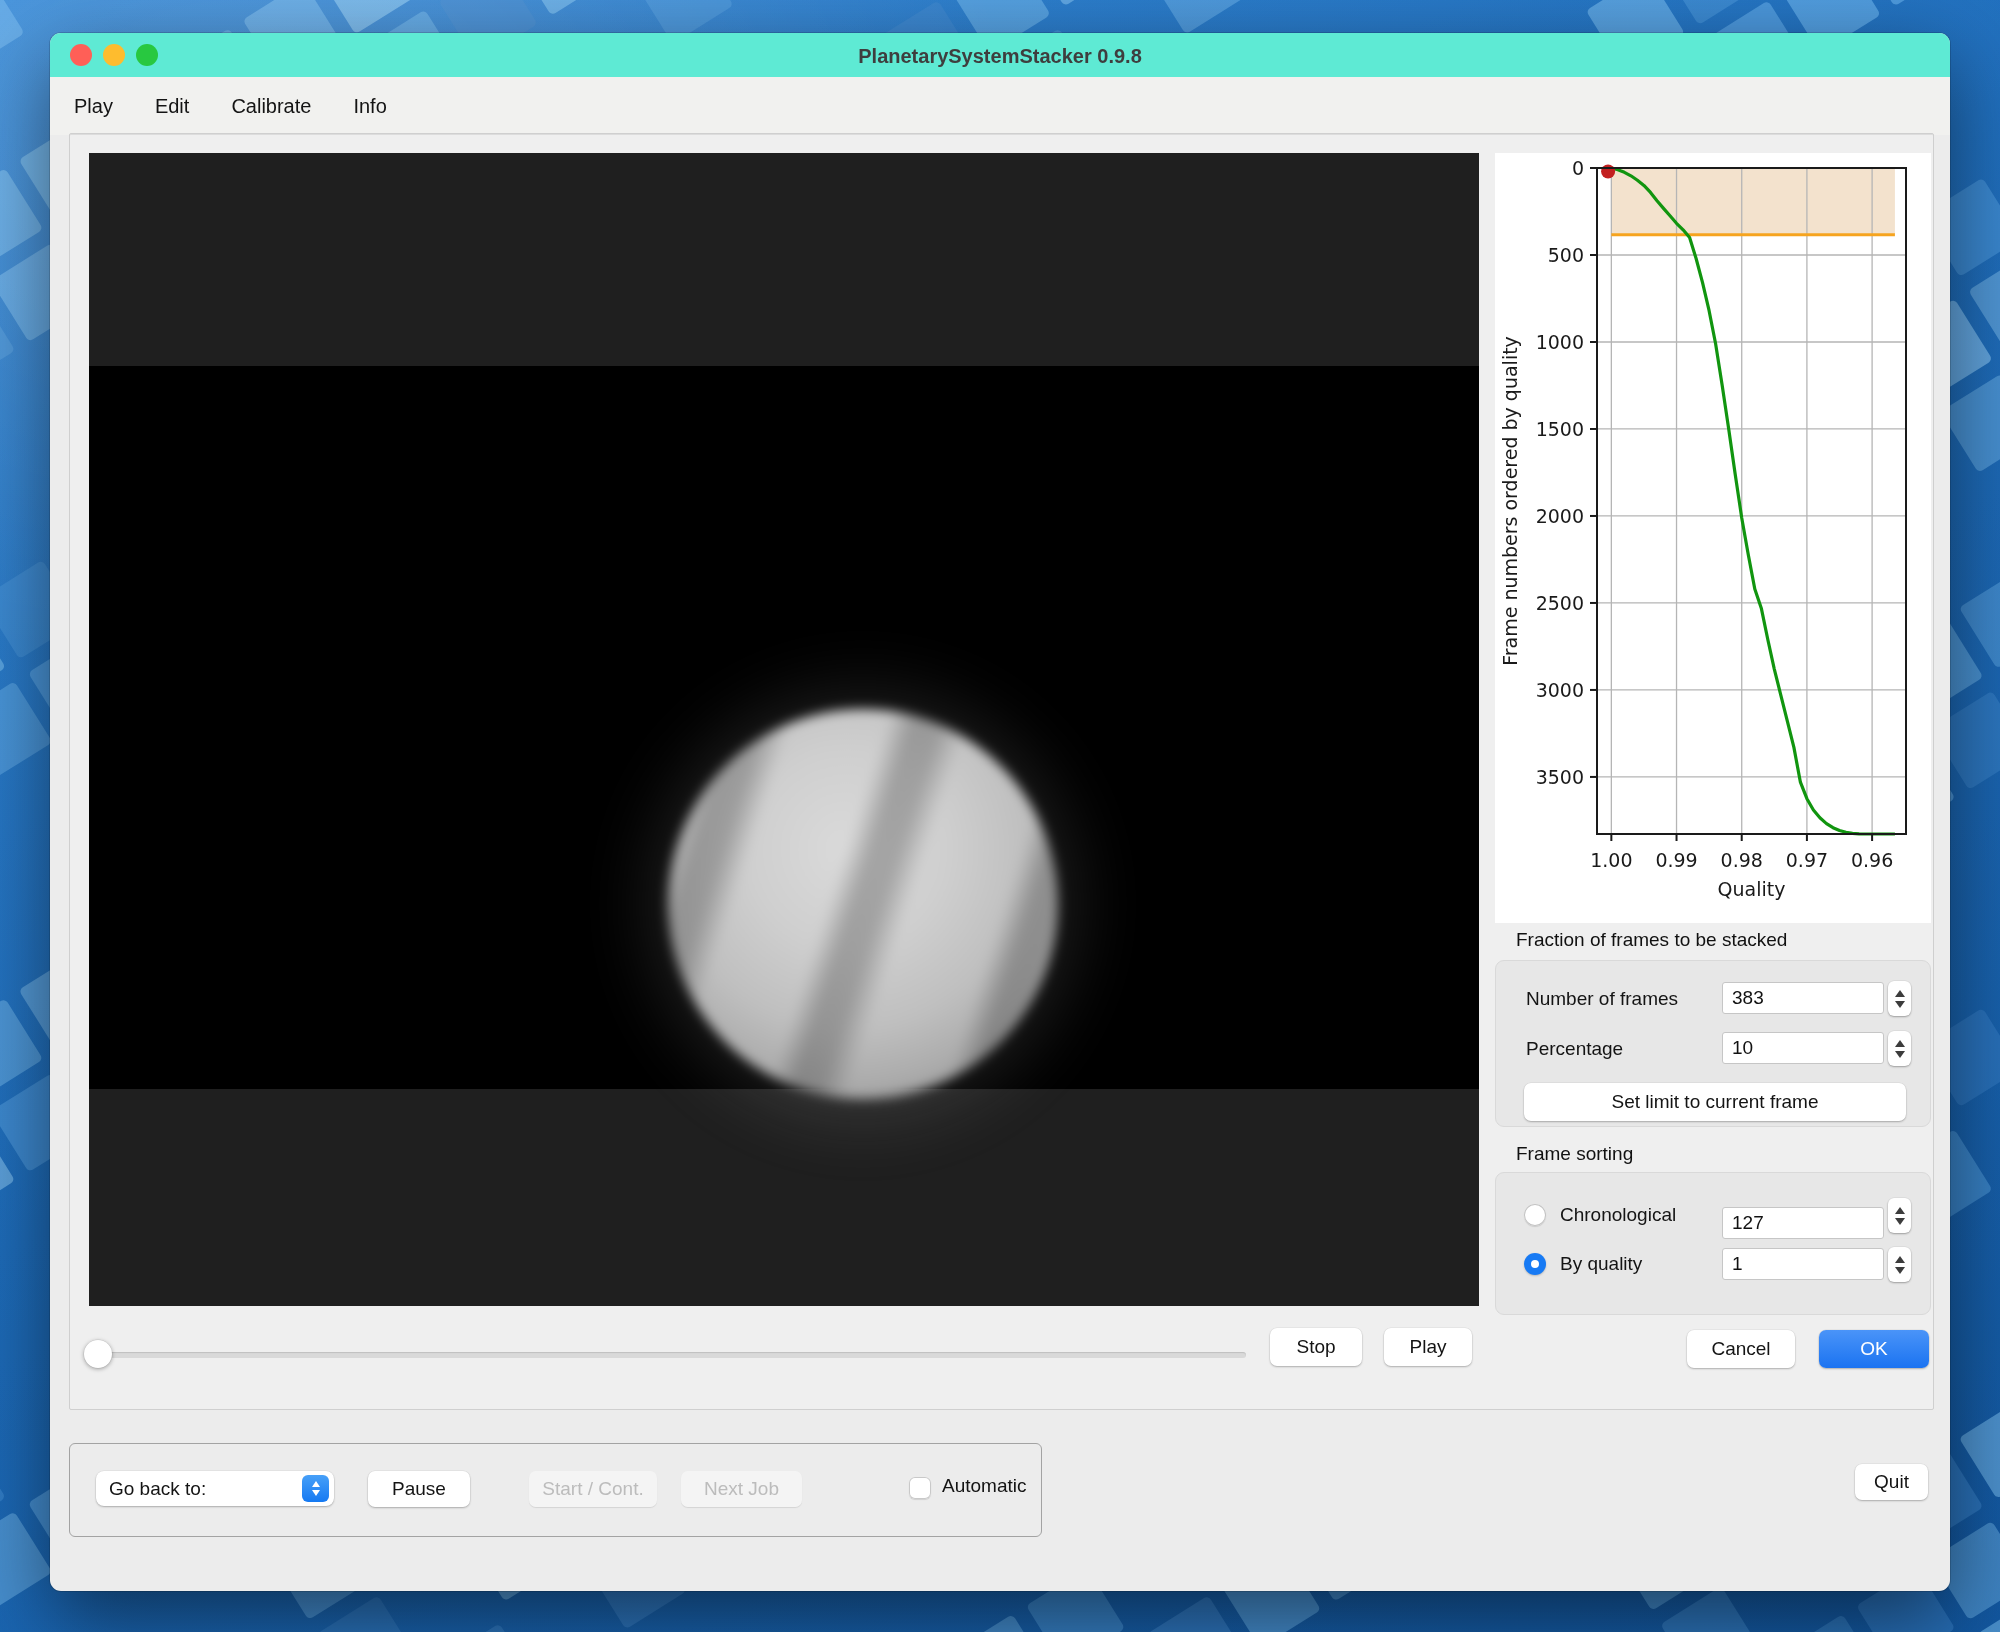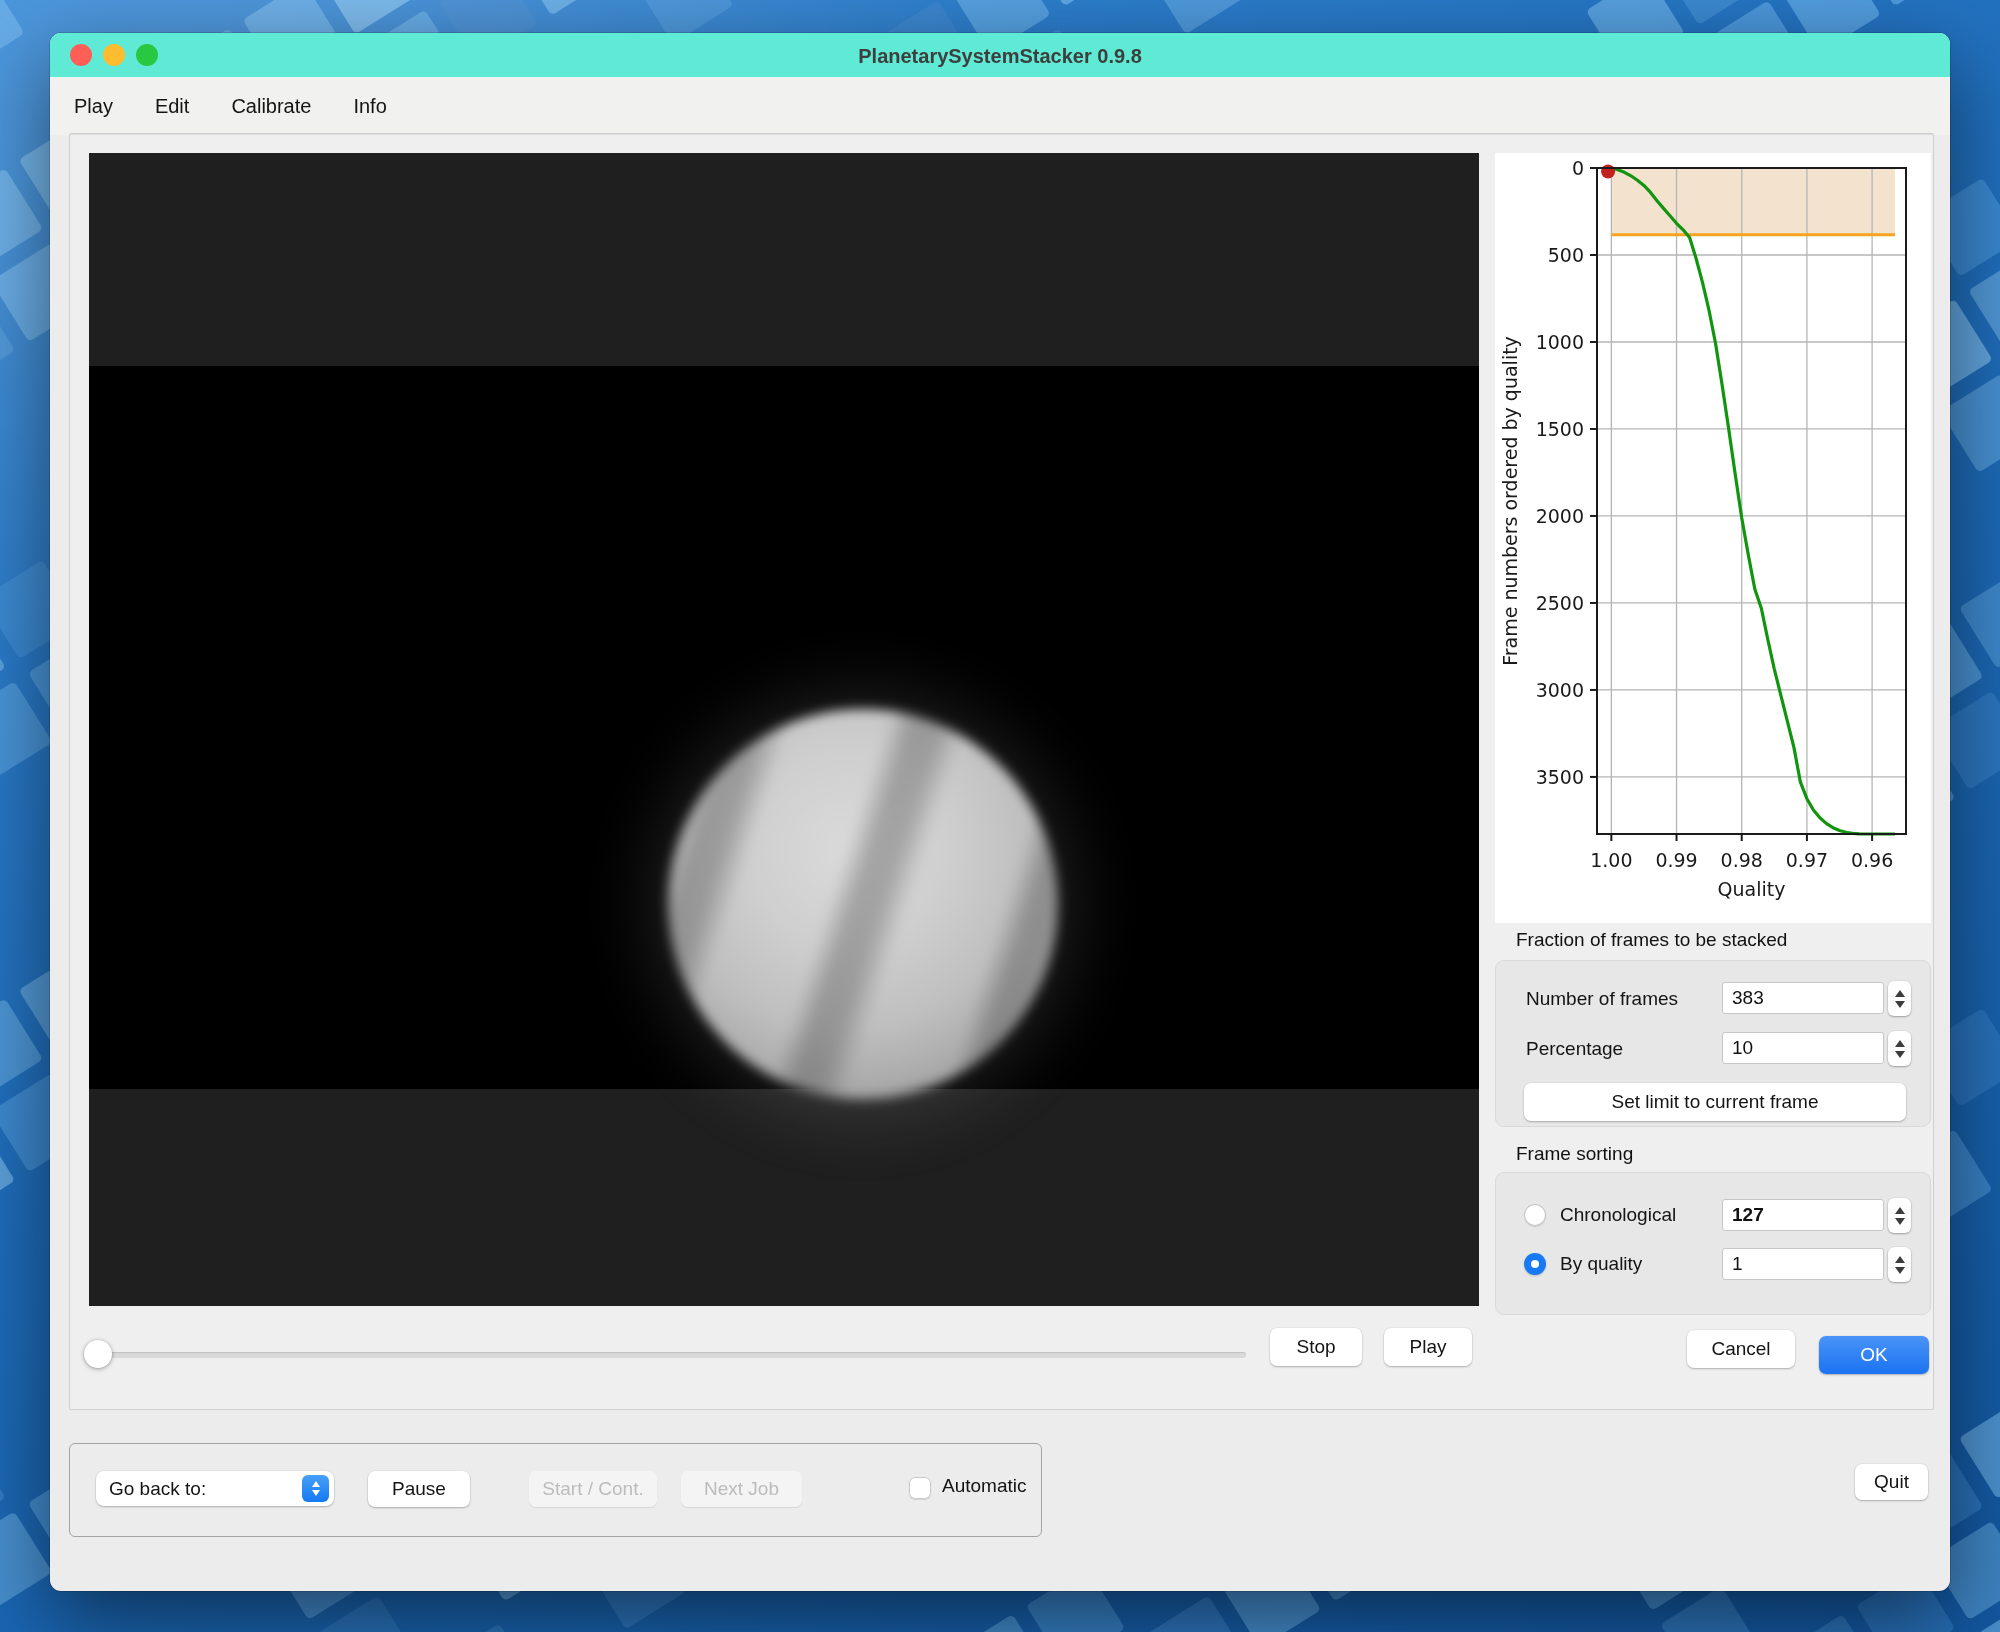--- a/index.html
+++ b/index.html
@@ -39,21 +39,21 @@
       radial-gradient(circle at 46% 36%, #dadada 0%, #cfcfcf 30%, #bfbfbf 55%, #ababab 72%, #8d8d8d 85%, #575757 96%, #1c1c1c 100%);}
   
   #slider-track{position:absolute;left:30px;top:1218px;width:1146px;height:6px;border-radius:3px;
     background:#d9d9d9;box-shadow:inset 0 1px 1px rgba(0,0,0,.12);}
   #slider-thumb{position:absolute;left:14px;top:1206px;width:28px;height:28px;border-radius:50%;background:#fff;
     box-shadow:0 1px 4px rgba(0,0,0,.35),0 0 0 .5px rgba(0,0,0,.08);}
   
   .btn{position:absolute;height:38px;border-radius:7px;background:#fff;
     box-shadow:0 1px 2px rgba(0,0,0,.25),0 0 0 .5px rgba(0,0,0,.06);
     font-size:19px;color:#141414;display:flex;align-items:center;justify-content:center;cursor:default;}
-  .btn.primary{background:linear-gradient(#4a94f8,#1b73f1);color:#fff;margin-top:6px;}
+  .btn.primary{background:linear-gradient(#4a94f8,#1b73f1);color:#fff;}
   .btn.disabled{background:rgba(252,252,252,.55);color:#bcbcbc;box-shadow:0 1px 1px rgba(0,0,0,.10);}
   #stop-btn{left:1200px;top:1194px;width:92px;}
   #play-btn{left:1314px;top:1194px;width:88px;}
   #cancel-btn{left:1617px;top:1196px;width:108px;}
   #ok-btn{left:1749px;top:1196px;width:110px;}
   
   #chart-panel{position:absolute;left:1425px;top:19px;width:436px;height:770px;background:#fff;}
   
   .panel-caption{position:absolute;font-size:19px;color:#111;}
   .groupbox{position:absolute;left:1425px;width:434px;background:#e7e7e7;border:1px solid #d9d9d9;border-radius:9px;}
@@ -435,21 +435,21 @@
         <div class="tri-up"></div>
         <div class="tri-dn"></div>
       </div>
       <div id="set-limit-btn">Set limit to current frame</div>
     </div>
 
     <div class="panel-caption" id="sorting-caption">Frame sorting</div>
     <div class="groupbox" id="sorting-box">
       <div class="radio" style="left:28px;top:31px"></div>
       <span class="row-label" style="left:64px;top:31px">Chronological</span>
-      <input class="field" style="left: 226px; top: 26px; font-weight: bold;" value="127">
+      <input class="field" style="left: 226px; top: 34px;" value="127">
       <div class="stepper" style="left:392px;top:25px">
         <div class="tri-up"></div>
         <div class="tri-dn"></div>
       </div>
       <div class="radio on" style="left:28px;top:80px"></div>
       <span class="row-label" style="left:64px;top:80px">By quality</span>
       <input class="field" style="left: 226px; top: 75px;" value="1">
       <div class="stepper" style="left:392px;top:74px">
         <div class="tri-up"></div>
         <div class="tri-dn"></div>

